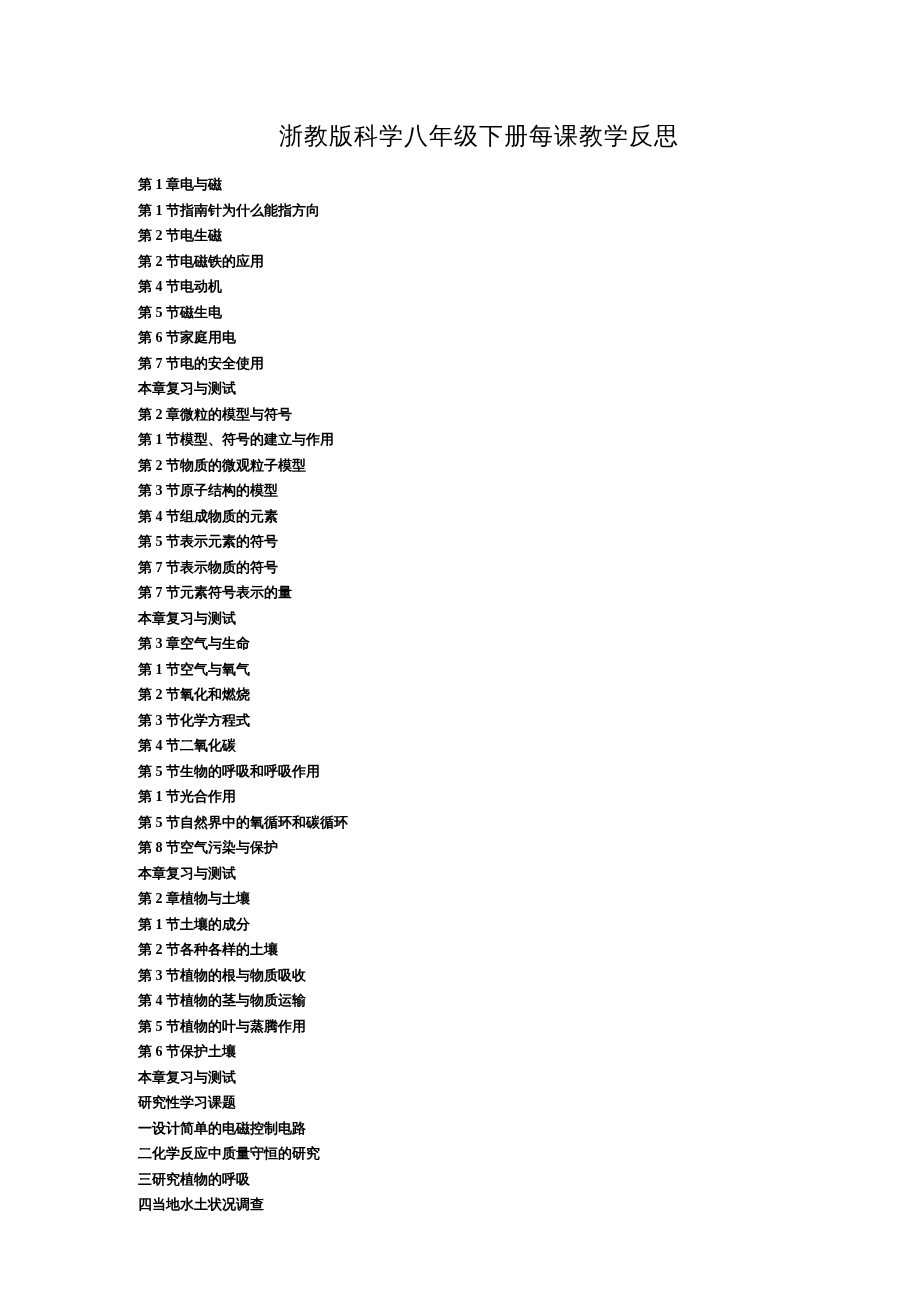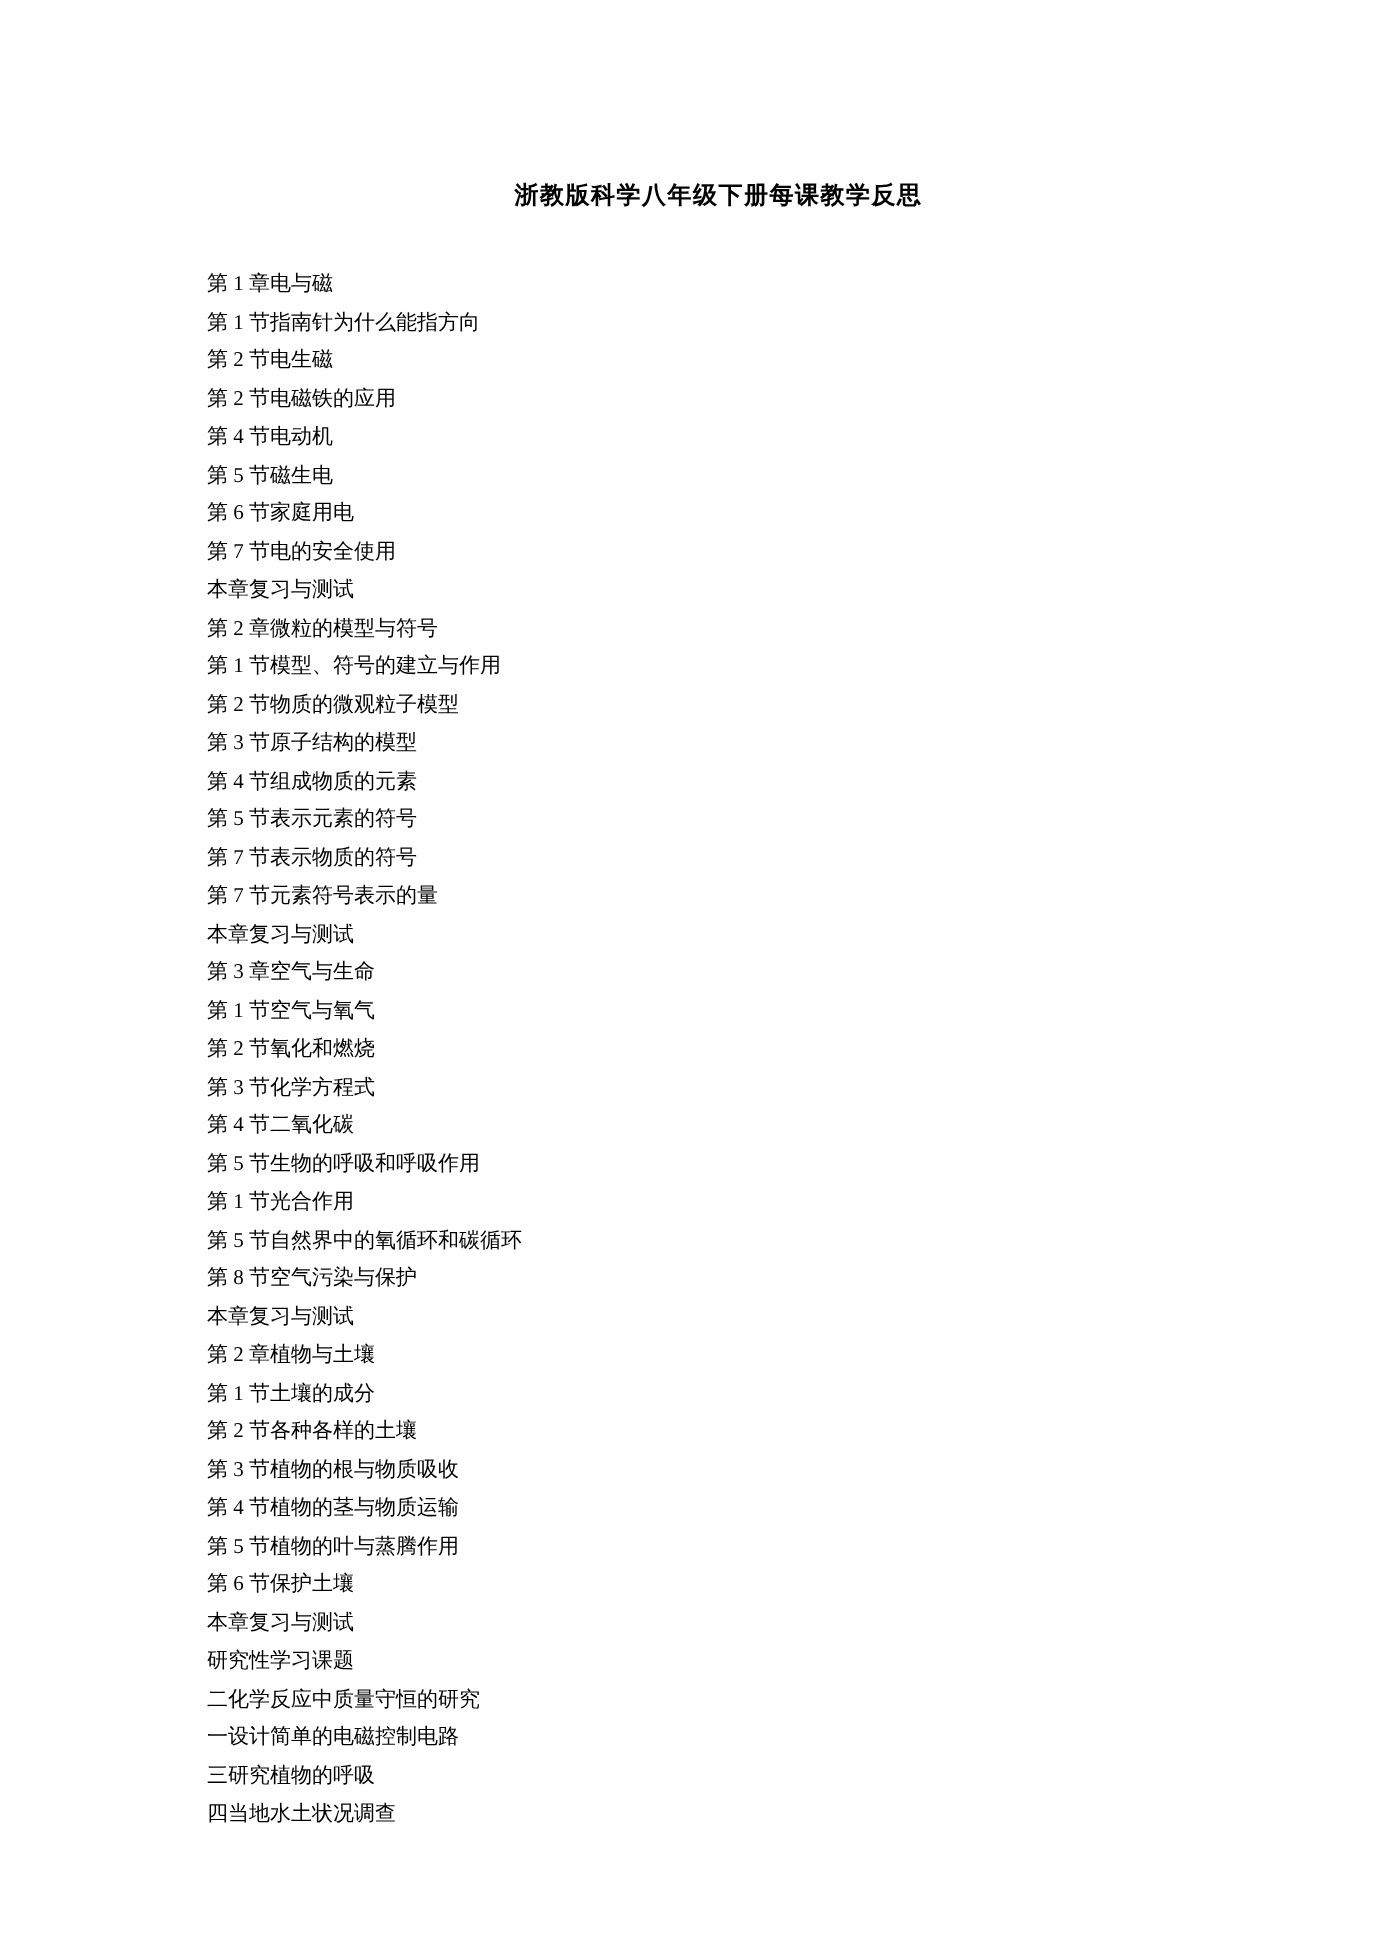--- a/index.html
+++ b/index.html
@@ -1,34 +1,35 @@
 <!DOCTYPE html>
 <html><head>
 <meta charset="utf-8">
 <style>
   * {
     margin: 0;
     padding: 0;
     box-sizing: border-box;
+    font-weight: bold;
   }
   body {
     background: #ffffff;
     width: 920px;
     height: 1301px;
     font-family: "SimSun", "宋体", serif;
     color: #000000;
     padding-top: 120px;
     padding-left: 138px;
     padding-right: 100px;
   }
   .title {
     text-align: center;
-    font-size: 16px;
-    font-weight: bold;
-    margin-bottom: 36px;
+    font-size: 24px;
+    font-weight: normal;
+    margin-bottom: 20px;
     font-family: "SimSun", "宋体", serif;
     letter-spacing: 1px;
   }
   .toc-line {
     font-size: 14px;
     line-height: 25.5px;
     font-family: "SimSun", "宋体", serif;
   }
 </style>
 </head>
@@ -67,17 +68,17 @@
     <div class="toc-line">本章复习与测试</div>
     <div class="toc-line">第 2 章植物与土壤</div>
     <div class="toc-line">第 1 节土壤的成分</div>
     <div class="toc-line">第 2 节各种各样的土壤</div>
     <div class="toc-line">第 3 节植物的根与物质吸收</div>
     <div class="toc-line">第 4 节植物的茎与物质运输</div>
     <div class="toc-line">第 5 节植物的叶与蒸腾作用</div>
     <div class="toc-line">第 6 节保护土壤</div>
     <div class="toc-line">本章复习与测试</div>
     <div class="toc-line">研究性学习课题</div>
+    <div class="toc-line">一设计简单的电磁控制电路</div>
     <div class="toc-line">二化学反应中质量守恒的研究</div>
-    <div class="toc-line">一设计简单的电磁控制电路</div>
     <div class="toc-line">三研究植物的呼吸</div>
     <div class="toc-line">四当地水土状况调查</div>
   </div>
 
 </body></html>

